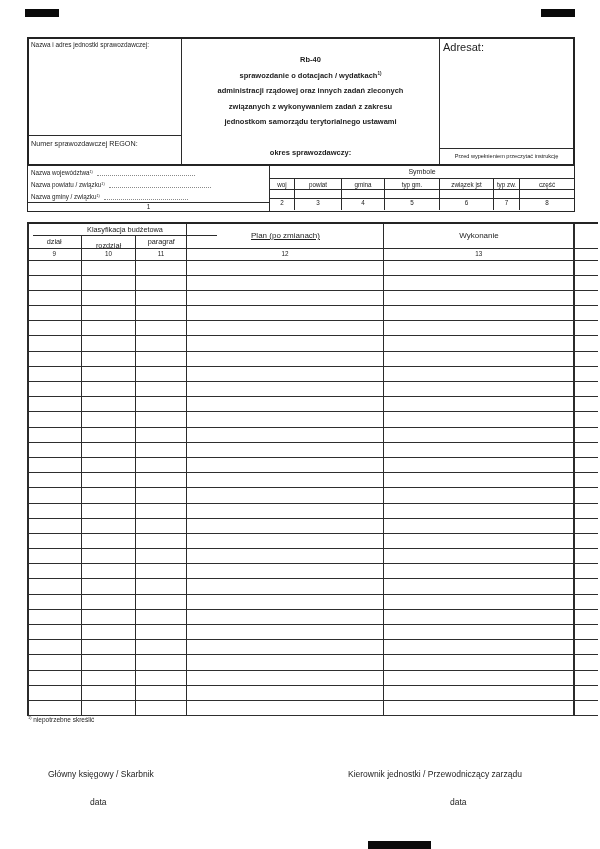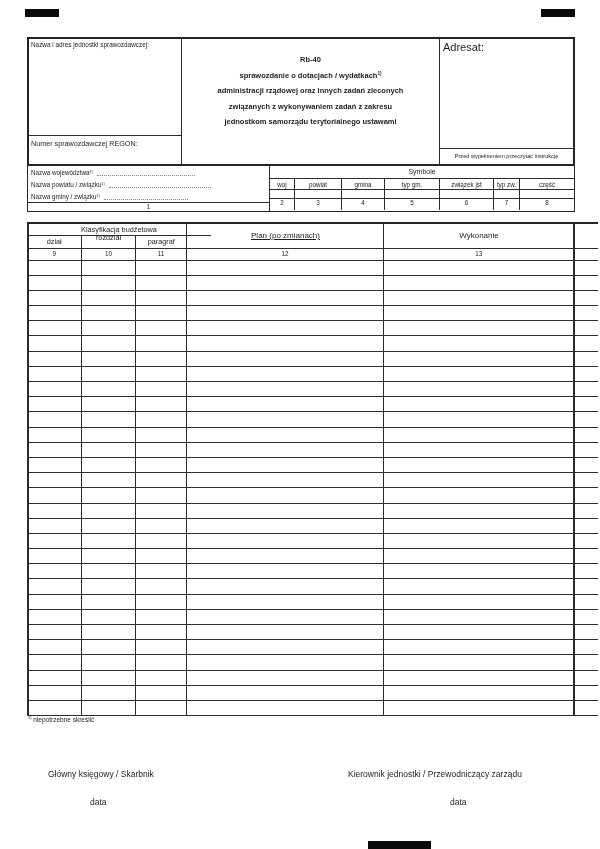--- a/index.html
+++ b/index.html
@@ -45,23 +45,23 @@
   .sym-grid { display:flex; height:31.5px; }
   .sym-col { height:100%; border-right:1px solid #2b2b2b; }
   .sym-col:last-child { border-right:none; flex:1; }
   .sym-col .sc-h { height:11.5px; border-bottom:1px solid #2b2b2b; text-align:center; font-size:6.3px; line-height:11px; white-space:nowrap; overflow:hidden; }
   .sym-col .sc-e { height:9px; border-bottom:1px solid #2b2b2b; }
   .sym-col .sc-n { height:9px; text-align:center; font-size:6.3px; line-height:8px; }
 
   
   .mtable { position:absolute; left:27px; top:222px; width:571px; height:493px; border-top:2px solid #242424; }
   .mtable .hcell { position:absolute; text-align:center; }
-  .klas-cell { left:0; top:0; width:184px; height:12px; border-bottom:1.5px solid #2b2b2b; font-size:7.3px; line-height:11px; }
+  .klas-cell { left:6px; top:0; width:184px; height:12px; border-bottom:1.5px solid #2b2b2b; font-size:7.3px; line-height:11px; }
   .dz-cell  { left:0;      top:12px; width:54.5px; height:12px; font-size:7.3px; line-height:12px; }
-  .rz-cell  { left:54.5px; top:8px; width:54px;   height:12px; font-size:7.3px; line-height:12px; }
+  .rz-cell  { left:54.5px; top:16px; width:54px;   height:12px; font-size:7.3px; line-height:12px; }
   .pg-cell  { left:108.5px;top:12px; width:51.5px; height:12px; font-size:7.3px; line-height:12px; }
   .plan-cell{ left:160px;  top:0; width:197px; height:24px; font-size:8px; line-height:24px;text-decoration:underline; }
   .wyk-cell { left:357px;  top:0; width:190px; height:24px; font-size:8px; line-height:24px; }
   .numrow { position:absolute; left:0; top:24px; width:571px; height:12.5px; border-top:1.5px solid #2b2b2b; border-bottom:1.5px solid #2b2b2b; }
   .numrow-inner { display:flex; width:547px; height:100%; }
   .numcell { text-align:center; font-size:6.3px; line-height:9px; }
   .body-rows { position:absolute; left:0; top:36.5px; width:571px; }
   .brow { width:571px; height:15.2px; border-bottom:1.5px solid #2e2e2e; }
   .vline { position:absolute; width:1.5px; background:#2b2b2b; }
   .v0 { left:0;       top:0;    height:491px; }
@@ -96,20 +96,21 @@
       <span>Numer sprawozdawczej REGON:</span>
     </div>
     <div class="cell title-cell">
       <div class="title-lines">
         <div class="tl">Rb-40</div>
         <div class="tl"><span>sprawozdanie o dotacjach / wydatkach</span><sup class="fnref">1)</sup></div>
         <div class="tl">administracji rządowej oraz innych zadań zleconych</div>
         <div class="tl">związanych z wykonywaniem zadań z zakresu</div>
         <div class="tl">jednostkom samorządu terytorialnego ustawami</div>
       </div>
+      <div class="okres">okres sprawozdawczy:</div>
     </div>
     <div class="cell adresat-cell">
       <span>Adresat:</span>
     </div>
     <div class="cell instr-cell">Przed wypełnieniem przeczytać instrukcję</div>
   </div>
 
   <div class="terr">
     <div class="terr-left">
       <div class="terr-row" style="top:0;">

